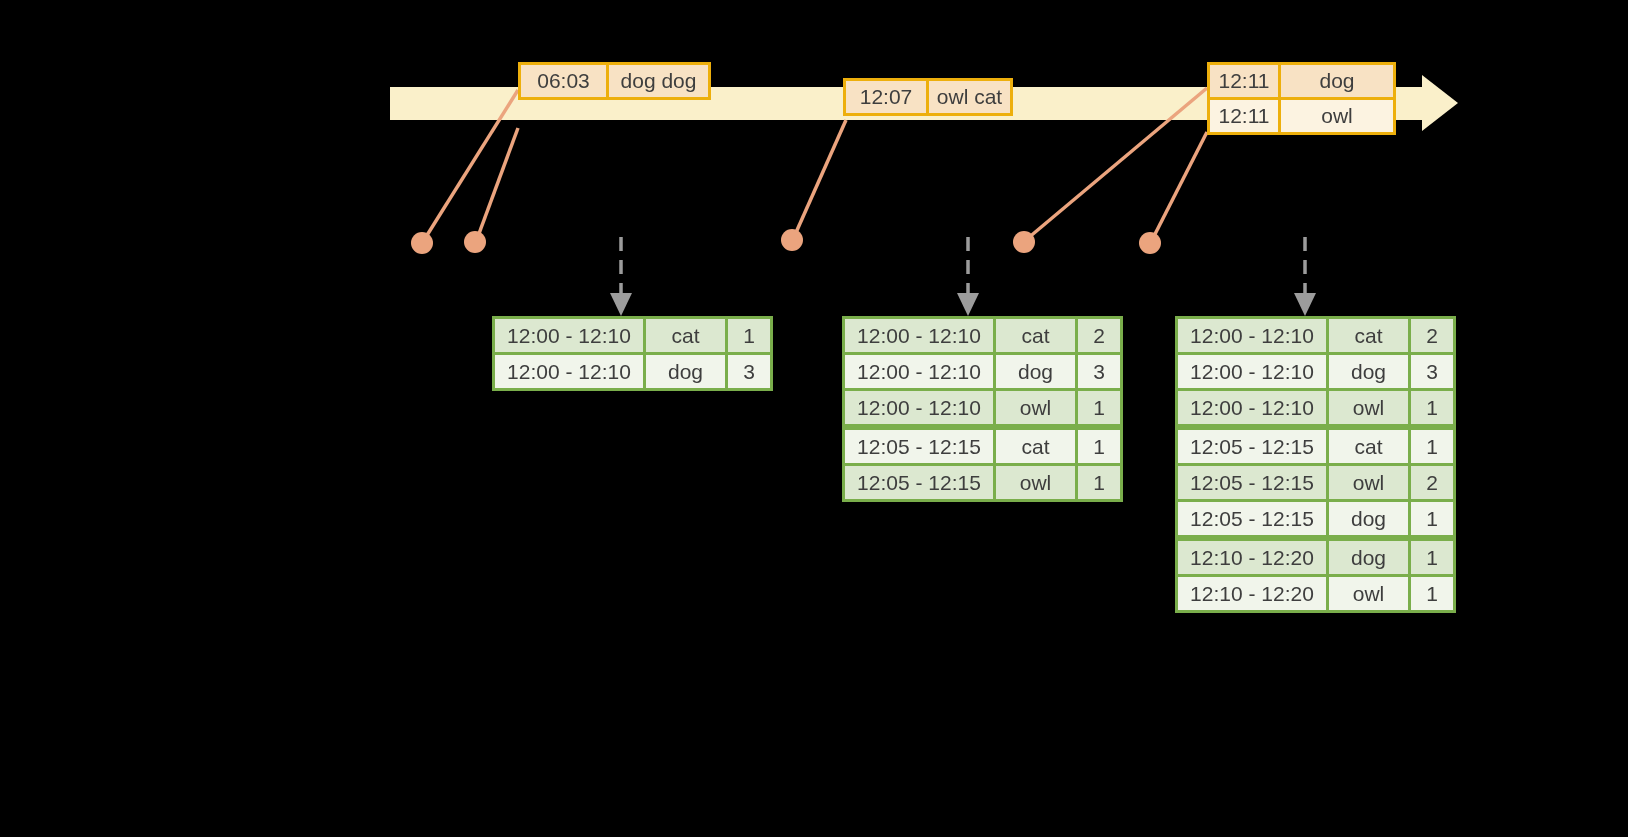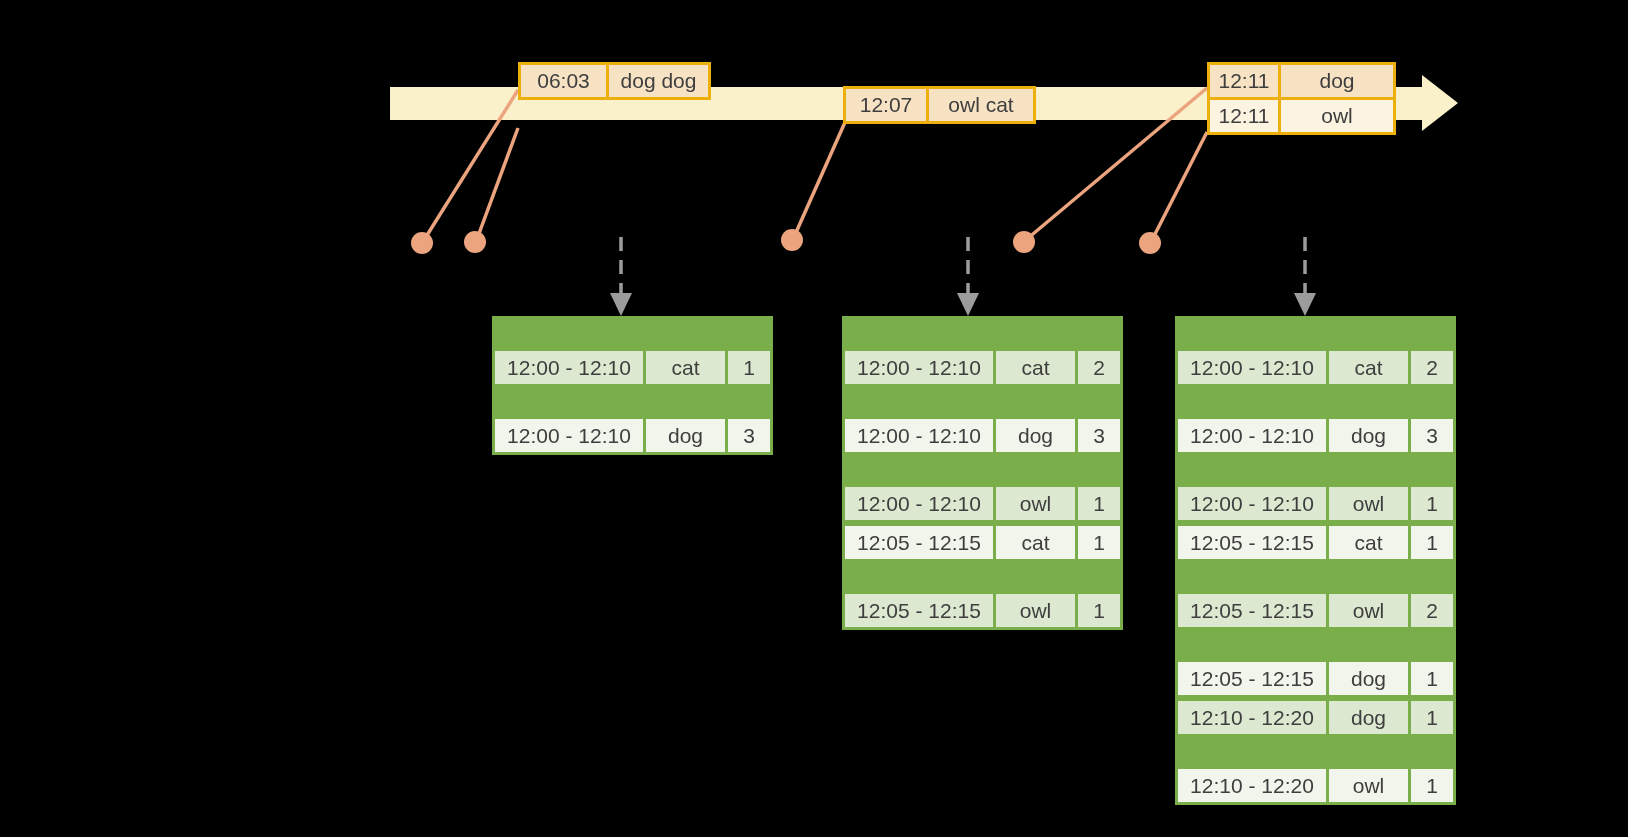--- a/index.html
+++ b/index.html
@@ -23,29 +23,29 @@
   
   .etable{position:absolute;background:var(--gold);padding:3px;display:flex;flex-direction:column;gap:3px;}
   .etable .trow{display:flex;gap:3px;}
   .etable .cell{
     height:32px;display:flex;align-items:center;justify-content:center;
     font-size:21px;color:var(--ink);
   }
   .etable .trow:nth-child(odd) .cell{background:var(--peach);}
   .etable .trow:nth-child(even) .cell{background:var(--cream);}
   #events-1{left:518px;top:62px;}
-  #events-2{left:843px;top:86px;}
+  #events-2{left:843px;top:78px;}
   #events-3{left:1207px;top:62px;}
   #events-1 .c0{width:85px;} #events-1 .c1{width:99px;}
-  #events-2 .c0{width:80px;} #events-2 .c1{width:104px;}
+  #events-2 .c0{width:80px;} #events-2 .c1{width:81px;}
   #events-3 .c0{width:68px;} #events-3 .c1{width:112px;}
 
   
   .gtable{position:absolute;background:var(--green);padding:3px;display:flex;flex-direction:column;gap:3px;}
-  .gtable .trow{display:flex;gap:3px;margin-top:32px;}
+  .gtable .trow{display:flex;gap:3px;}
   .gtable .trow.group-start{margin-top:3px;}
   .gtable .cell{
     height:33px;display:flex;align-items:center;justify-content:center;
     font-size:21px;color:var(--ink);
   }
   .gtable .trow:nth-child(odd) .cell{background:var(--green-light);}
   .gtable .trow:nth-child(even) .cell{background:var(--green-white);}
   .gtable .c0{width:148px;} .gtable .c1{width:79px;} .gtable .c2{width:42px;}
   #result-1{left:492px;top:316px;}
   #result-2{left:842px;top:316px;}

